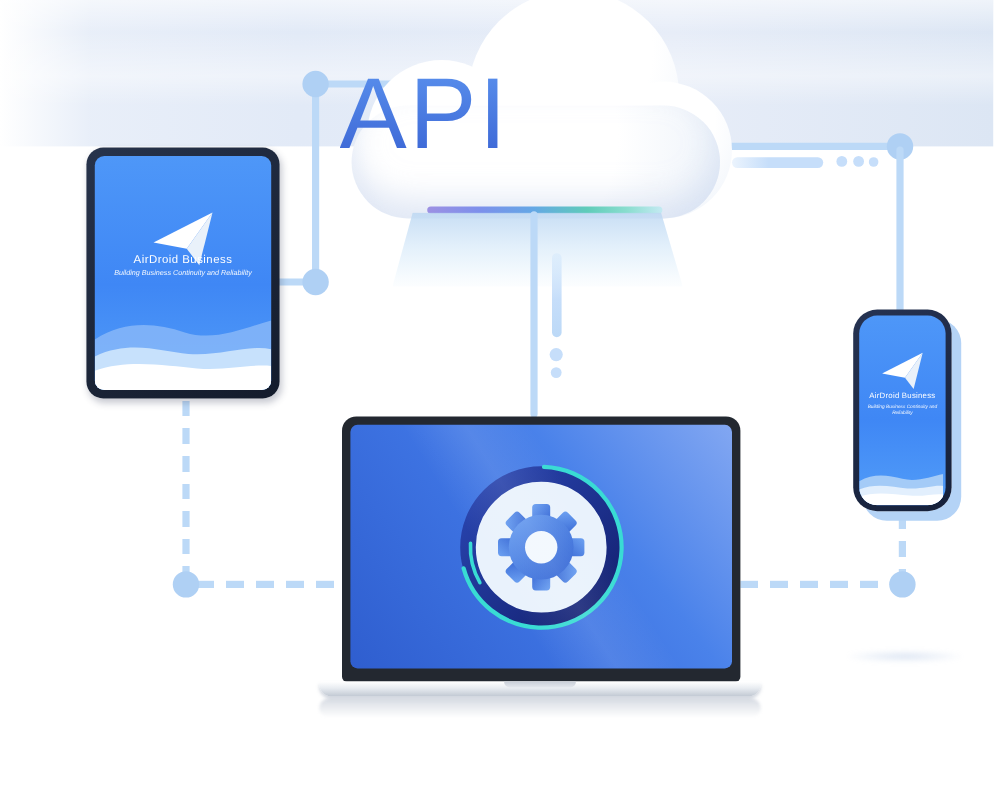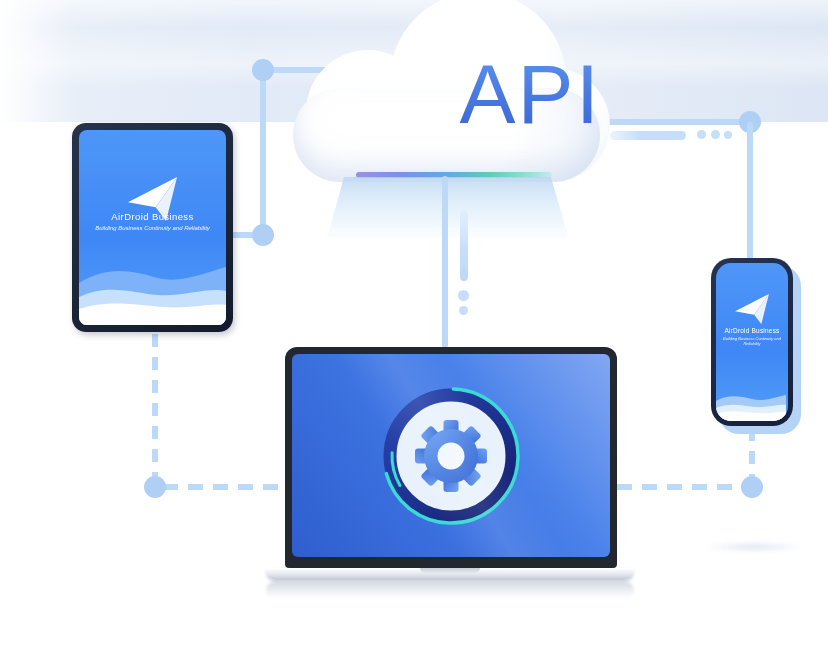--- a/index.html
+++ b/index.html
@@ -63,21 +63,21 @@
   
   .cloud{ left:283px; top:6px; width:318px; height:176px; }
   .cloud .lobe, .cloud .body{ position:absolute;
     background:radial-gradient(circle at 38% 28%, #ffffff 52%, #F5F8FC 78%, #E9F0F9 100%); }
   .cloud .lobe{ border-radius:50%; }
   .cloud .lobe.l{ left:23px;  top:44px;  width:124px; height:124px; }
   .cloud .lobe.r{ left:107px; top:-14px; width:176px; height:176px; }
   .cloud .lobe.s{ left:213px; top:62px;  width:114px; height:114px; }
   .cloud .body{ left:10px; top:82px; width:307px; height:94px; border-radius:47px;
     box-shadow: inset 0 -16px 26px rgba(200,214,236,.55); }
-  .api-label{ position:absolute; left:0; right:0; top:46px; text-align:right;
+  .api-label{ position:absolute; left:0; right:0; top:46px; text-align:left;
     font-size:84px; line-height:1; font-weight:400; letter-spacing:2px; color:#3F74DE; }
   @supports (-webkit-background-clip: text){
     .api-label{ background:linear-gradient(180deg,#5B92EE,#3A64D4);
       -webkit-background-clip:text; background-clip:text; color:transparent; }
   }
   .rainbow{ left:356px; top:172px; width:196px; height:6px; border-radius:3px; opacity:.85;
     background:linear-gradient(90deg,#8F80DF 0%,#6A7FE9 22%,#4D9BE2 45%,#47C6AE 68%,#7ADBC8 85%,#BFEAF2 100%); }
   .beam{ left:327px; top:177px; width:242px; height:62px;
     clip-path:polygon(7% 0, 92.5% 0, 100% 100%, 0 100%);
     background:linear-gradient(180deg, rgba(186,214,242,.8), rgba(214,233,249,.7) 45%, rgba(238,247,253,.55) 85%, rgba(245,250,254,.3)); }

